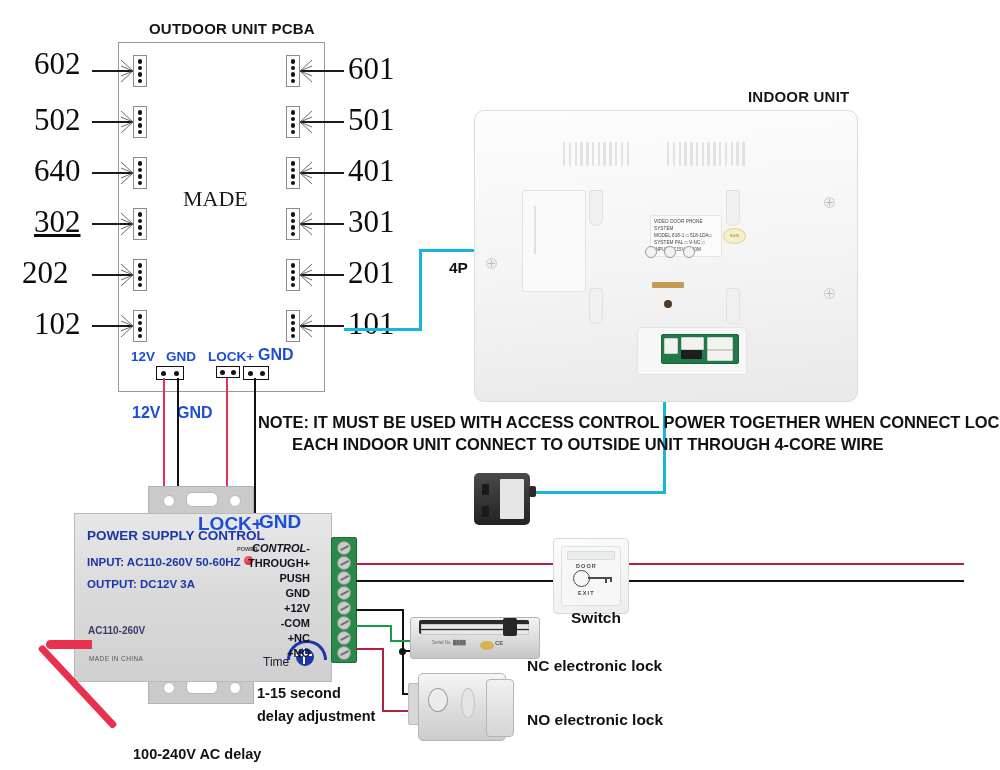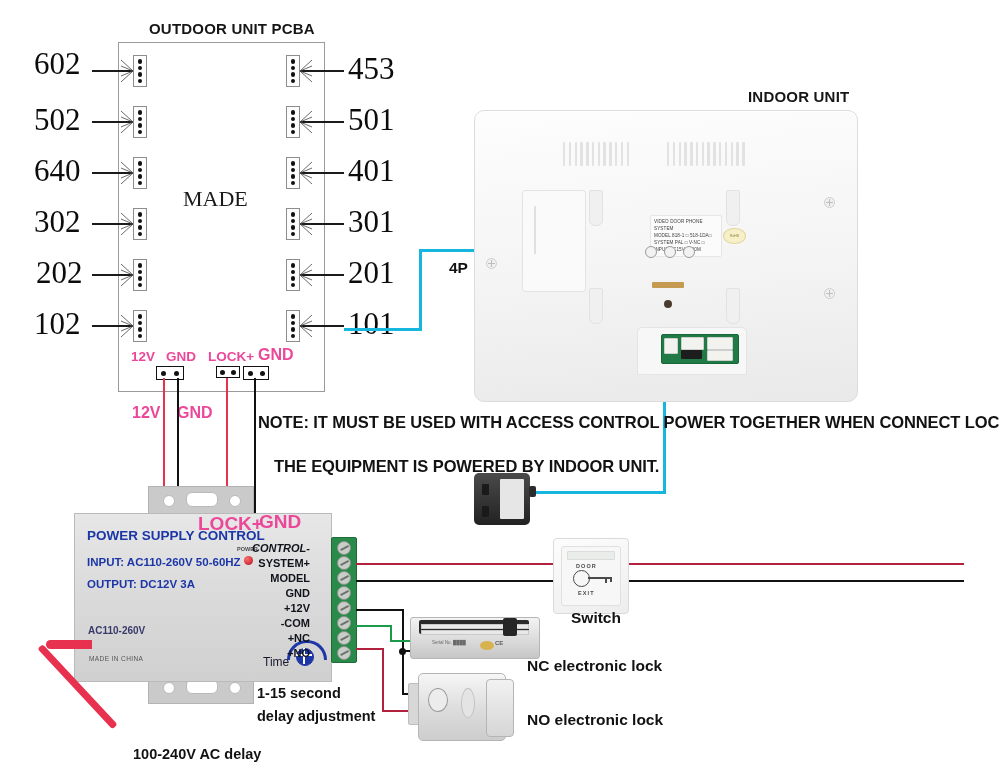--- a/index.html
+++ b/index.html
@@ -7,21 +7,21 @@
     width:1000px;height:770px;position:relative;overflow:hidden;
     font-family:"Liberation Sans", sans-serif;
   }
   .stage{position:absolute;left:0;top:0;width:1000px;height:770px;}
   .abs{position:absolute;}
 
   
   .hdr{font-weight:bold;font-size:15px;color:#161616;letter-spacing:.2px;white-space:nowrap;}
   .port-num{font-family:"Liberation Serif", serif;font-size:31px;color:#0c0c0c;white-space:nowrap;line-height:1;}
   .pcba-word{font-family:"Liberation Serif", serif;font-size:22px;color:#1a1a1a;}
-  .pink{color:#ec4899;font-weight:bold;white-space:nowrap;}
+  .pink{color:#1d4ed8;font-weight:bold;white-space:nowrap;}
   .pink-sm{font-size:13.5px;}
   .pink-md{font-size:16px;}
   .pink-lg{font-size:19px;}
   .note{font-weight:bold;font-size:16.5px;color:#121212;white-space:nowrap;letter-spacing:-.1px;}
   .cap{font-weight:bold;font-size:15.5px;color:#121212;white-space:nowrap;}
   .cap-sm{font-weight:bold;font-size:14.5px;color:#121212;white-space:nowrap;}
   .blue-txt{color:#1c36a8;font-weight:bold;white-space:nowrap;}
   .psu-title{font-size:13.5px;}
   .psu-line{font-size:11.5px;}
   .psu-small{font-size:10px;color:#3a3a6a;font-weight:bold;}
@@ -140,25 +140,25 @@
 
   <div class="abs hdr" style="left:149px;top:20px;">OUTDOOR UNIT PCBA</div>
   <div class="abs hdr" style="left:748px;top:88px;">INDOOR UNIT</div>
 
   <div class="abs board" style="left:118px;top:42px;width:205px;height:348px;"></div>
   <div class="abs pcba-word" style="left:183px;top:186px;">MADE</div>
 
   <div class="abs port-num" style="left:34px;top:48px;">602</div>
   <div class="abs port-num" style="left:34px;top:104px;">502</div>
   <div class="abs port-num" style="left:34px;top:155px;">640</div>
-  <div class="abs port-num" style="left:34px;top:206px;">302</div>
-  <div class="abs port-num" style="left:36px;top:257px;">202</div>
+  <div class="abs port-num" style="left:34px;top:206px;text-decoration:underline;">302</div>
+  <div class="abs port-num" style="left:22px;top:257px;">202</div>
   <div class="abs port-num" style="left:34px;top:308px;">102</div>
 
-  <div class="abs port-num" style="left:348px;top:53px;">453</div>
+  <div class="abs port-num" style="left:348px;top:53px;">601</div>
   <div class="abs port-num" style="left:348px;top:104px;">501</div>
   <div class="abs port-num" style="left:348px;top:155px;">401</div>
   <div class="abs port-num" style="left:348px;top:206px;">301</div>
   <div class="abs port-num" style="left:348px;top:257px;">201</div>
   <div class="abs port-num" style="left:348px;top:308px;">101</div>
 
   <div class="abs conn" style="left:133px;top:55px;width:14px;height:32px;">
       <i class="pin"></i>
       <i class="pin"></i>
       <i class="pin"></i>
@@ -450,21 +450,21 @@
 
   <div class="bay" style="left:637px;top:327px;width:108px;height:46px;"></div>
   <div class="pcb-green" style="left:661px;top:334px;width:76px;height:28px;"></div>
   <div class="conn-w" style="left:664px;top:338px;width:12px;height:14px;"></div>
   <div class="conn-w" style="left:681px;top:337px;width:21px;height:11px;"></div>
   <div class="conn-blk" style="left:681px;top:350px;width:21px;height:9px;"></div>
   <div class="conn-w" style="left:707px;top:337px;width:24px;height:11px;"></div>
   <div class="conn-w" style="left:707px;top:350px;width:24px;height:9px;"></div>
 
   <div class="abs note" style="left:258px;top:413px;">NOTE: IT MUST BE USED WITH ACCESS CONTROL POWER TOGETHER WHEN CONNECT LOCK</div>
-  <div class="abs note" style="left:274px;top:457px;">THE EQUIPMENT IS POWERED BY INDOOR UNIT.</div>
+  <div class="abs note" style="left:292px;top:435px;">EACH INDOOR UNIT CONNECT TO OUTSIDE UNIT THROUGH 4-CORE WIRE</div>
 
   <div class="ad-body" style="left:474px;top:473px;width:56px;height:52px;"></div>
   <div class="ad-lbl" style="left:500px;top:479px;width:24px;height:40px;"></div>
   <div class="ad-prong" style="left:482px;top:484px;width:7px;height:11px;"></div>
   <div class="ad-prong" style="left:482px;top:506px;width:7px;height:11px;"></div>
   <div class="ad-plug" style="left:529px;top:486px;width:7px;height:11px;"></div>
 
   <div class="psu-bracket" style="left:148px;top:486px;width:104px;height:30px;"></div>
   <div class="slot" style="left:186px;top:492px;width:30px;height:13px;"></div>
   <div class="hole" style="left:163px;top:495px;width:10px;height:10px;"></div>
@@ -486,22 +486,22 @@
   <div class="abs" style="left:237px;top:546px;font-size:5.5px;color:#4a4a4a;font-weight:bold;">POWER</div>
   <div class="led" style="left:244px;top:556px;"></div>
 
   <div class="time-arc" style="left:287px;top:640px;"></div>
   <div class="time-knob" style="left:296px;top:648px;"></div>
   <div class="abs" style="left:296px;top:654px;width:16px;height:2px;background:#fff;"></div>
   <div class="abs" style="left:303px;top:648px;width:2px;height:16px;background:#fff;"></div>
   <div class="abs" style="left:263px;top:655px;font-size:12px;color:#1a1a2e;">Time</div>
 
   <div class="abs term-lbl" style="left:236px;top:542px;width:74px;font-style:italic;">CONTROL-</div>
-  <div class="abs term-lbl" style="left:236px;top:557px;width:74px;">SYSTEM+</div>
-  <div class="abs term-lbl" style="left:236px;top:572px;width:74px;">MODEL</div>
+  <div class="abs term-lbl" style="left:236px;top:557px;width:74px;">THROUGH+</div>
+  <div class="abs term-lbl" style="left:236px;top:572px;width:74px;">PUSH</div>
   <div class="abs term-lbl" style="left:236px;top:587px;width:74px;">GND</div>
   <div class="abs term-lbl" style="left:236px;top:602px;width:74px;">+12V</div>
   <div class="abs term-lbl" style="left:236px;top:617px;width:74px;">-COM</div>
   <div class="abs term-lbl" style="left:236px;top:632px;width:74px;">+NC</div>
   <div class="abs term-lbl" style="left:236px;top:647px;width:74px;">+NO</div>
 
   <div class="tb" style="left:331px;top:537px;width:26px;height:126px;">
     <i class="tb-screw"></i>
       <i class="tb-screw"></i>
       <i class="tb-screw"></i>

